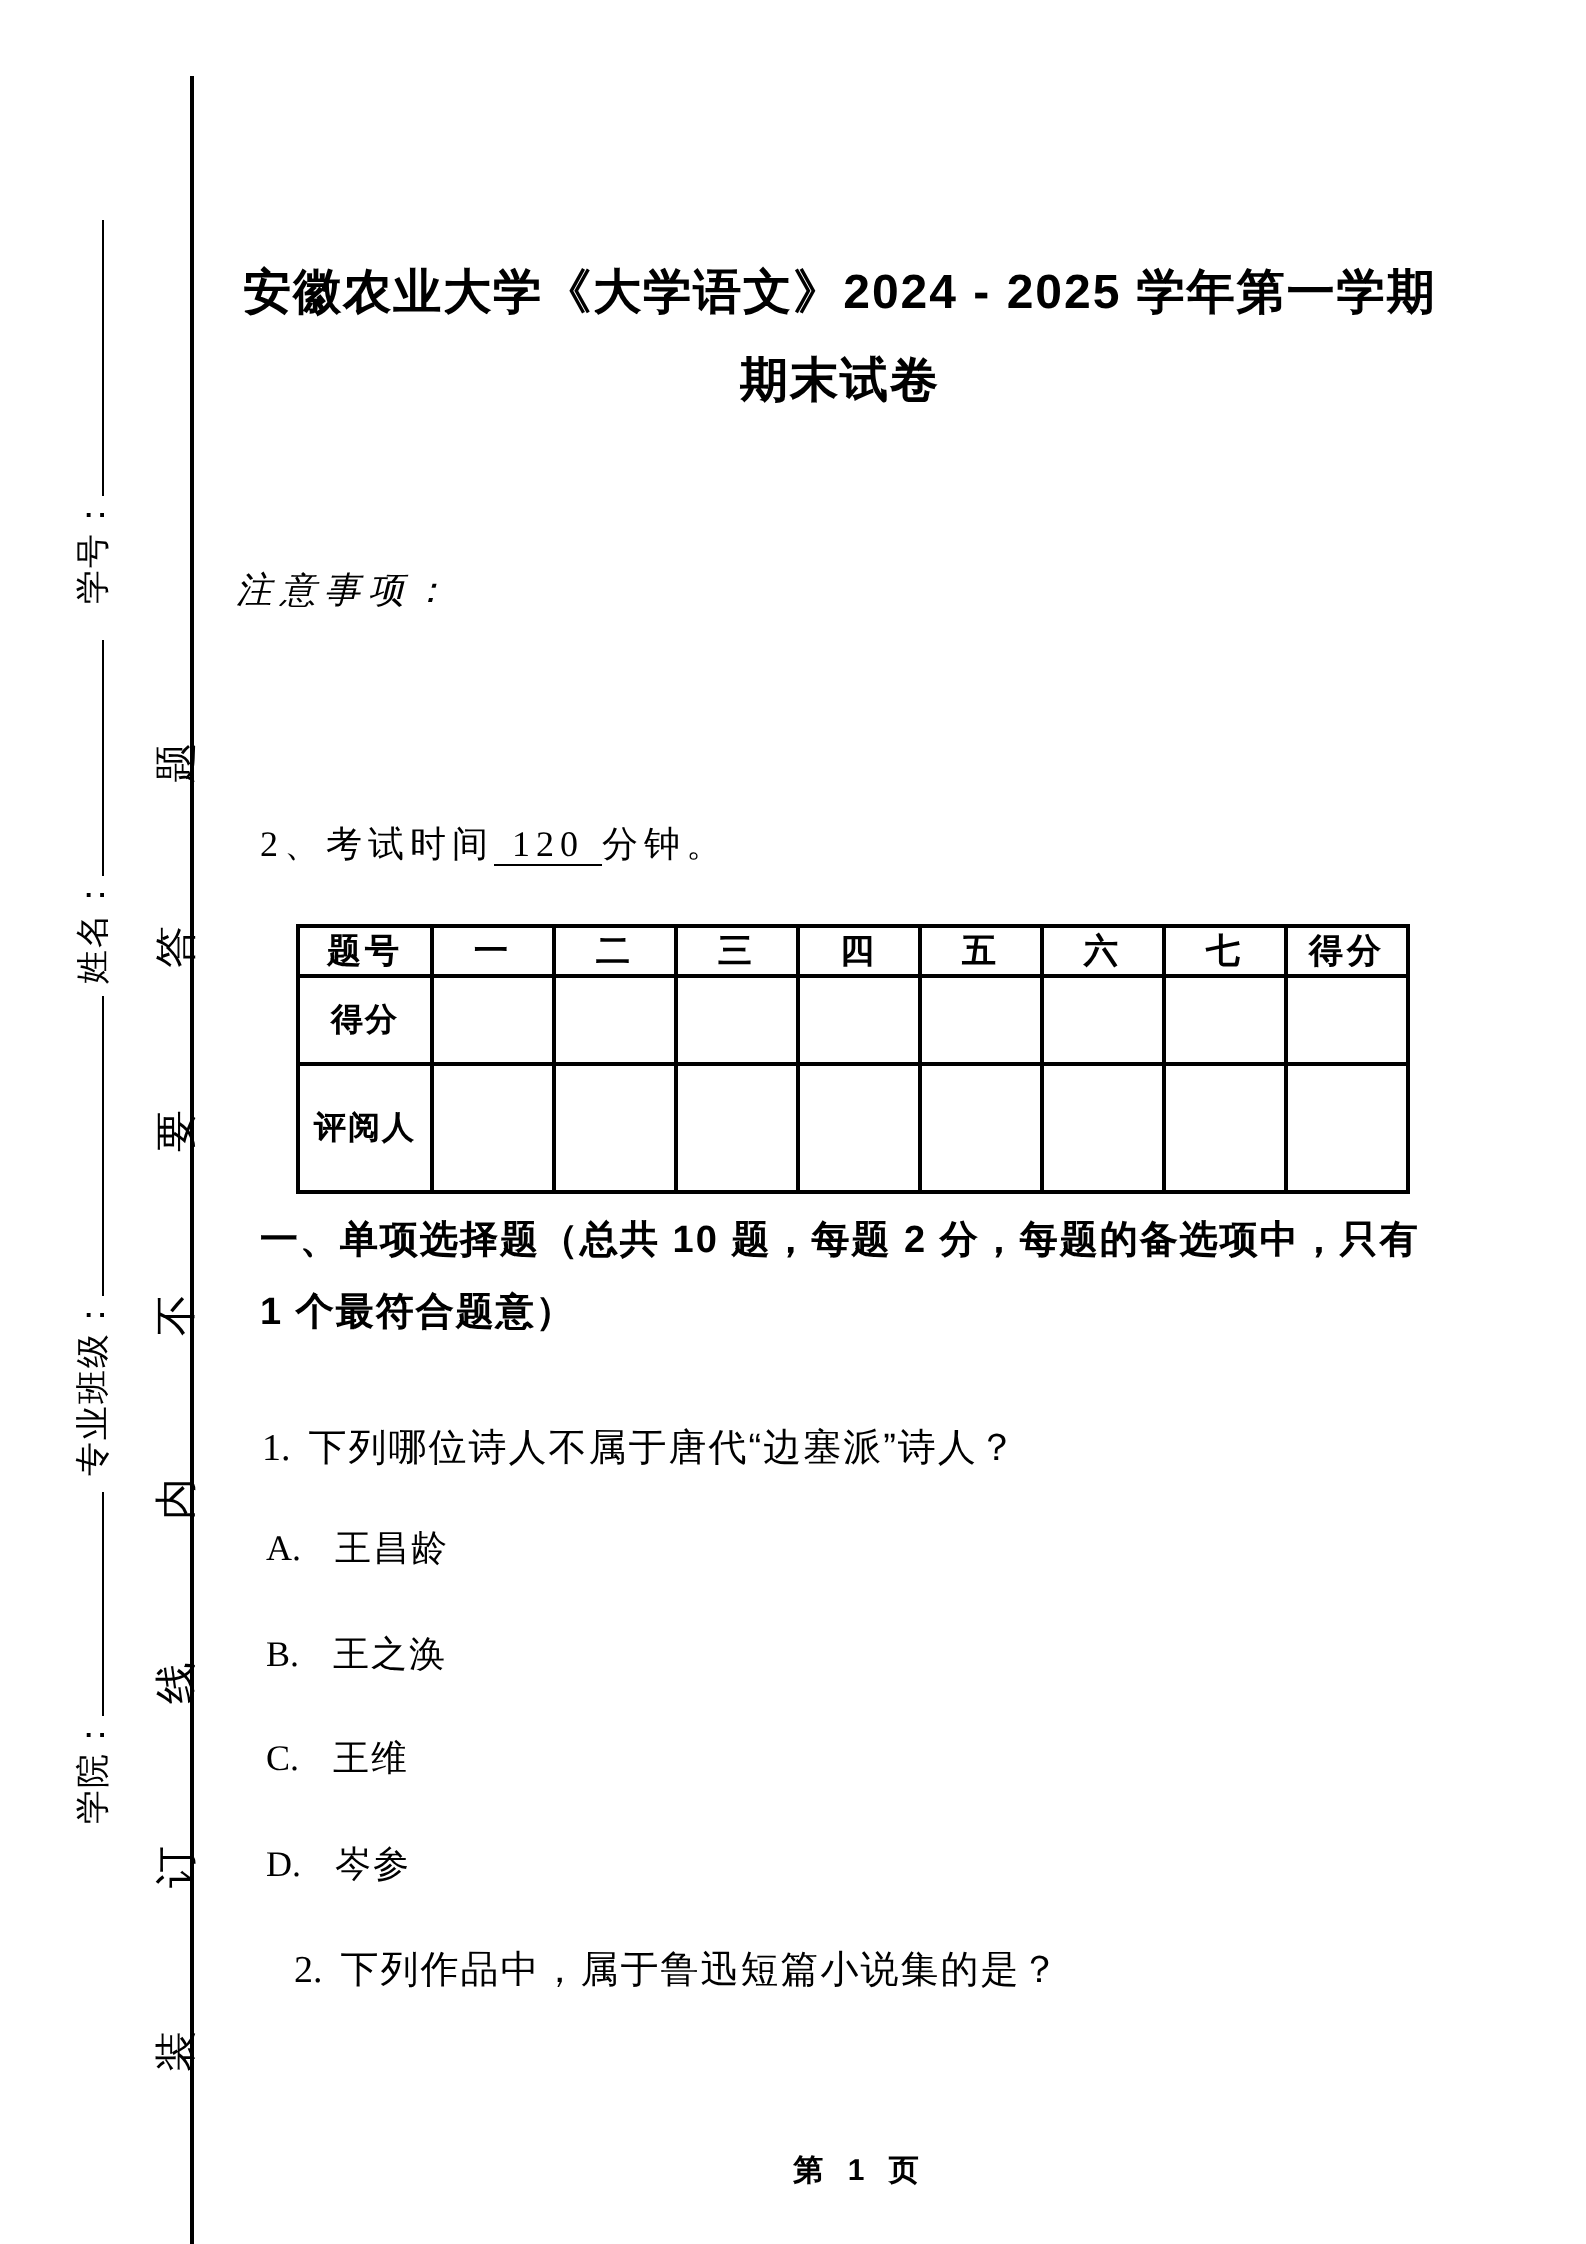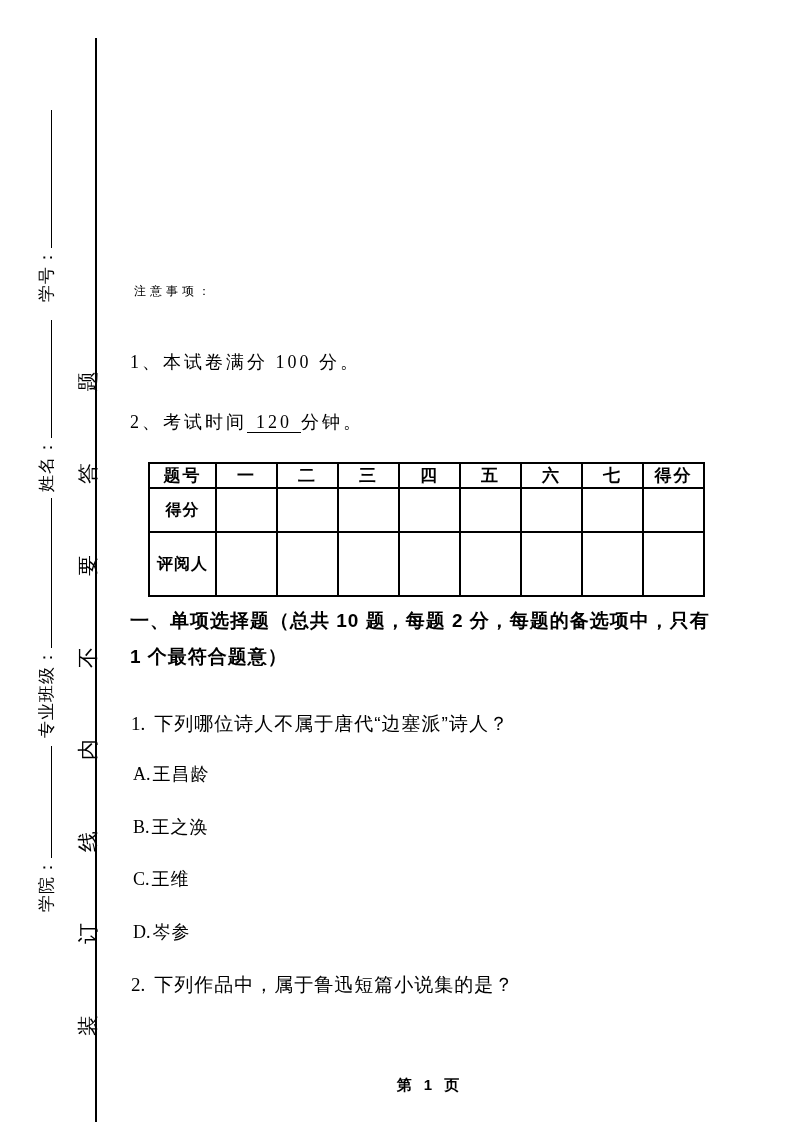--- a/index.html
+++ b/index.html
@@ -55,22 +55,22 @@
     font-weight:bold; font-size:19px; white-space:nowrap;
   }
   .i-blank {
     display:inline-block; width:95px; height:21px;
     border-bottom:2px solid #000;
     margin:0 14px 0 6px; transform:translateY(3px);
   }
   .i-blank.last { margin-right:0; }
 
   .notes-heading {
-    position:absolute; left:134px; top:283px;
-    font-size:12px; letter-spacing:4px;
+    position:absolute; left:118px; top:283px;
+    font-size:18px; letter-spacing:4px;font-style:italic;
   }
   .note { position:absolute; left:130px; font-size:18px; letter-spacing:3px; }
   .note-1 { top:350px; }
   .note-2 { top:410px; }
   .u-score { border-bottom:1.5px solid #000; padding:0 9px; }
 
   .score-table {
     position:absolute; left:148px; top:462px;
     border-collapse:collapse; table-layout:fixed;
     font-family:"Liberation Sans", sans-serif; font-weight:bold;
@@ -89,55 +89,56 @@
     position:absolute; left:130px; top:603px; width:590px;
     font-family:"Liberation Sans", sans-serif; font-weight:bold;
     font-size:19px; line-height:36px; letter-spacing:1px;
   }
   .question {
     position:absolute; left:131px;
     font-family:"Liberation Sans", sans-serif; font-size:19px;
     letter-spacing:1px;
   }
   .q1 { top:711px; }
-  .q2 { top:972px; }
+  .q2 { top:972px;margin-left:16px; }
   .qnum { font-family:"Liberation Serif", serif; letter-spacing:0; }
   .qtext { margin-left:9px; }
 
   .option { position:absolute; left:133px; font-size:18px; }
   .opt-a { top:762px; }
   .opt-b { top:815px; }
   .opt-c { top:867px; }
   .opt-d { top:920px; }
   .okey { font-family:"Liberation Serif", serif; }
-  .otext { font-family:"Liberation Sans", sans-serif; margin-left:2px; letter-spacing:1px; }
+  .otext { font-family:"Liberation Sans", sans-serif; margin-left:17px; letter-spacing:1px; }
 
   .footer {
     position:absolute; left:100px; top:1076px; width:660px;
     text-align:center; font-family:"Liberation Sans", sans-serif;
     font-weight:bold; font-size:15px; letter-spacing:4px;
   }
 </style>
 </head>
 <body>
 
 <div class="page">
 
   <div class="binding-line"></div>
 
   <div class="side-fields">
     <span>学院：</span><span class="m-blank mb-college"></span><span>专业班级：</span><span class="m-blank mb-major"></span><span>姓名：</span><span class="m-blank mb-name"></span><span>学号：</span><span class="m-blank mb-id"></span>
   </div>
 
   <div class="side-binding">装订线内不要答题</div>
 
+  <div class="title-line1">安徽农业大学《大学语文》2024 - 2025 学年第一学期</div>
+  <div class="title-line2">期末试卷</div>
 
 
   <div class="notes-heading">注意事项：</div>
-  <div class="note note-1">1、本试卷满分 100 分。</div>
   <div class="note note-2">
     <span>2、考试时间</span><span class="u-score">120</span><span>分钟。</span>
   </div>
 
   <table class="score-table">
     <tbody>
         <tr>
       <th class="first">题号</th>
       <th>一</th>
       <th>二</th>

